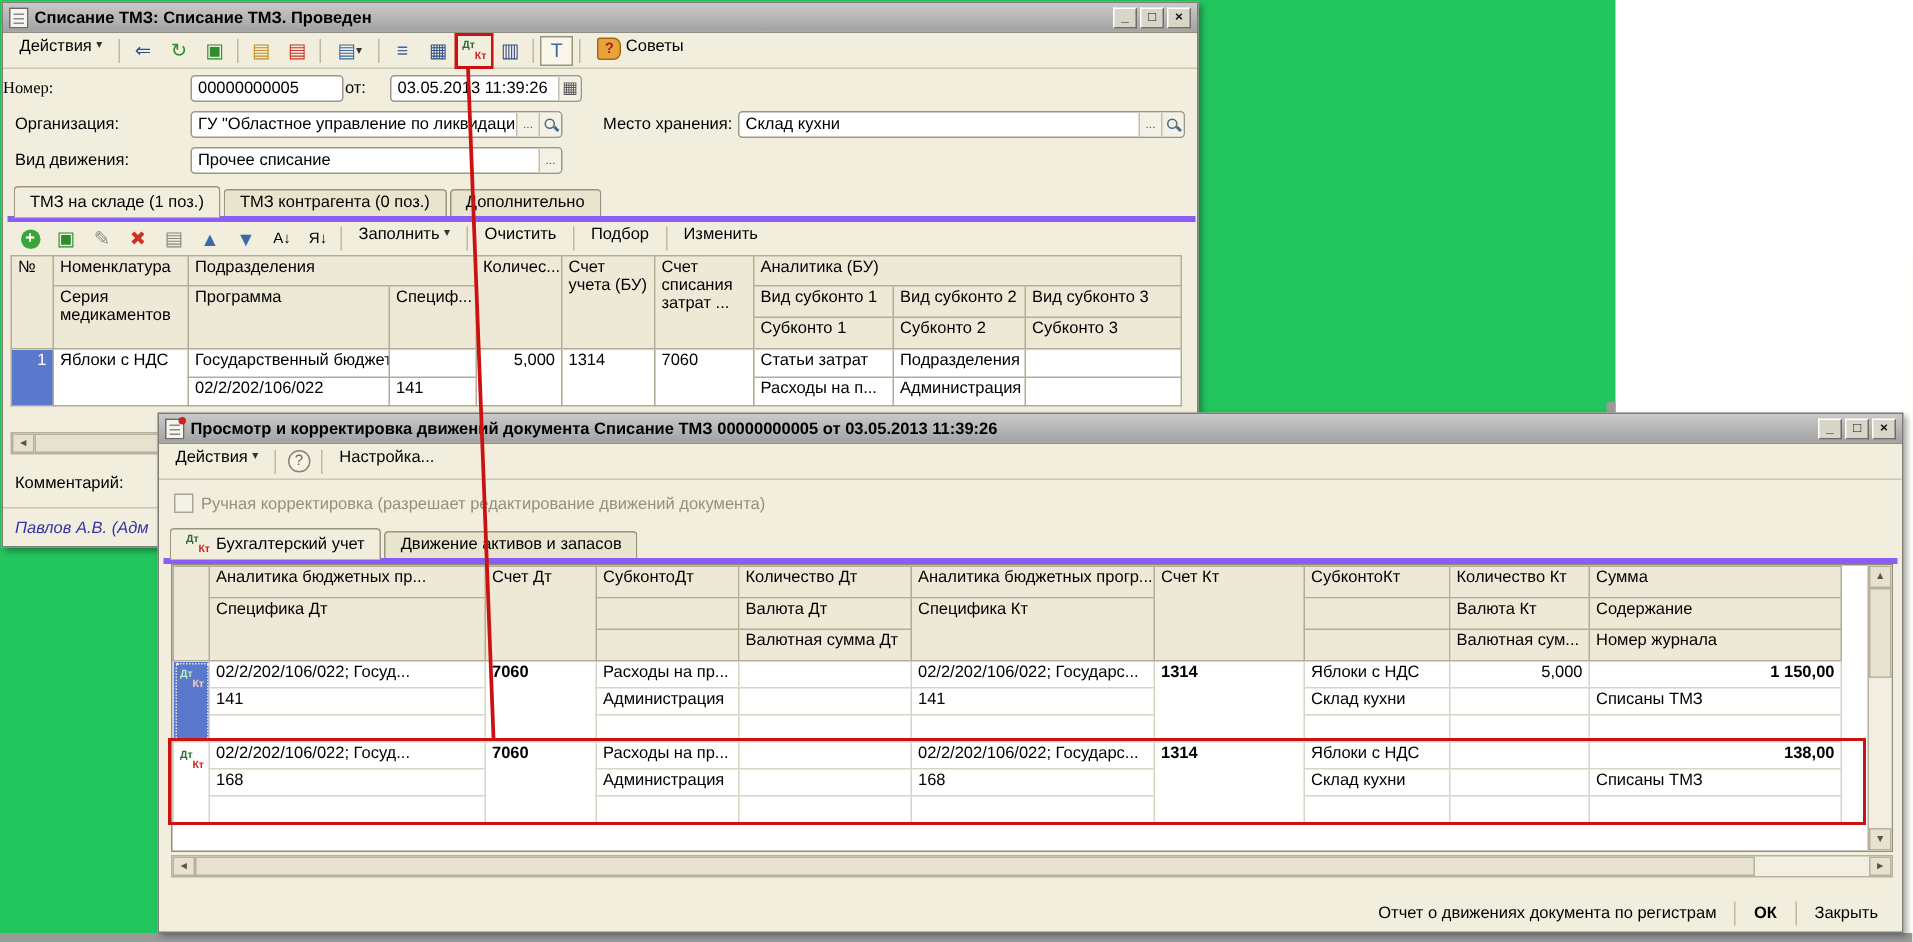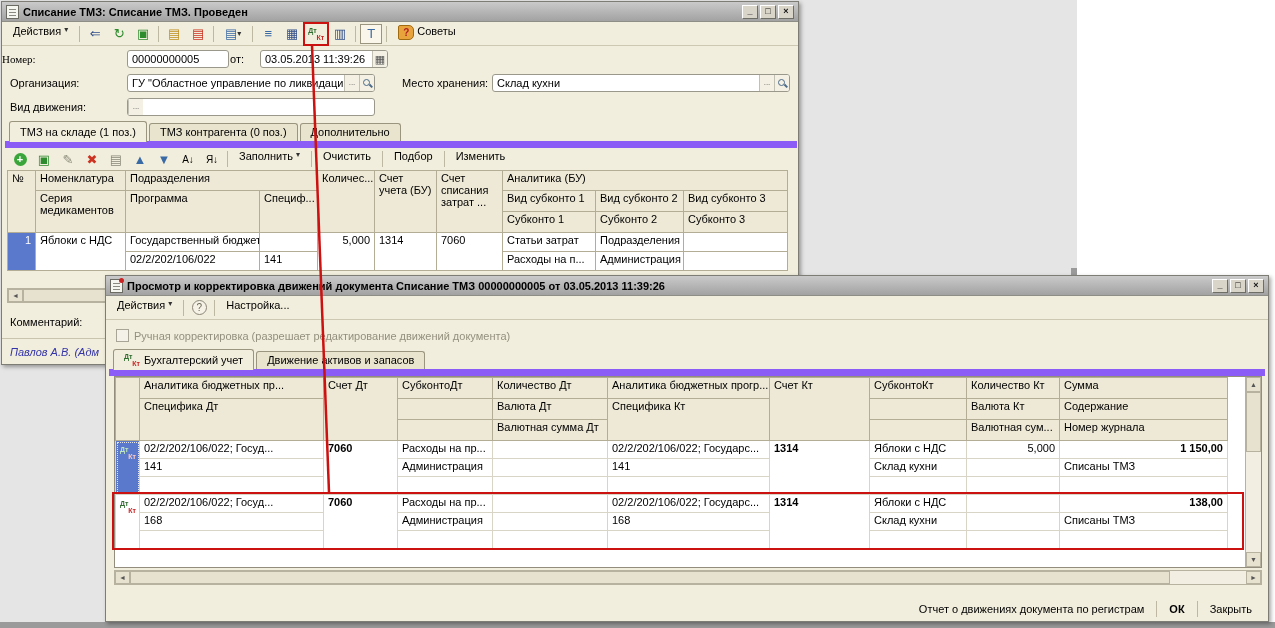--- a/index.html
+++ b/index.html
@@ -1,18 +1,18 @@
 <!DOCTYPE html>
 <html><head>
 <meta charset="utf-8">
 <style>
   * { margin:0; padding:0; box-sizing:border-box; }
   html,body { width:1275px; height:628px; background:#fff; overflow:hidden;
     font-family:"Liberation Sans","DejaVu Sans",sans-serif; font-size:11px; color:#000; }
-  #canvas { position:relative; width:1077px; height:628px; background:#e5e5e5;padding-left:36px; }
+  #canvas { position:relative; width:1077px; height:628px; background:#22c55e;padding-left:36px; }
 
   .edge-bottom { position:absolute; left:0; bottom:0; width:1275px; height:6px; background:#9a9a9a; }
   .edge-right { position:absolute; right:0; top:268px; width:6px; height:360px; background:#9a9a9a; }
 
   .w { position:absolute; background:#f2eedd; border:1px solid #7d7d75; box-shadow:2px 2px 4px rgba(0,0,0,.35); }
   .tbar { height:20px; background:linear-gradient(#cacaca,#a2a2a2); display:flex; align-items:center;
     gap:4px; padding:0 4px; border-bottom:1px solid #8e8e86; }
   .tbar .ttl { font-weight:bold; flex:1; white-space:nowrap; overflow:hidden; }
   .docic { width:13px; height:14px; background:#f6f6f0; border:1px solid #6b6b63; position:relative; flex:0 0 auto; }
   .docic::after { content:""; position:absolute; left:2px; top:3px; width:7px; height:1px;
@@ -48,21 +48,21 @@
     display:flex; align-items:stretch; overflow:hidden; }
   .fld .val { flex:1; padding:0 4px; line-height:16px; white-space:nowrap; overflow:hidden; }
   .fbtn { width:15px; border-left:1px solid #c2c0b2; background:#f4f1e4; color:#555; font-size:8px;
     display:flex; align-items:center; justify-content:center; line-height:8px; }
   .mag { position:relative; width:11px; height:11px; display:inline-block; }
   .mag::before { content:""; position:absolute; left:1px; top:1px; width:5px; height:5px;
     border:1.5px solid #4a6a8a; border-radius:50%; }
   .mag::after { content:""; position:absolute; left:7px; top:7px; width:4px; height:1.5px;
     background:#4a6a8a; transform:rotate(45deg); }
 
-  .tabs { position:absolute; display:flex; align-items:flex-end; padding-left:4px; border-bottom:7px solid #8b5cf6; }
+  .tabs { position:absolute; display:flex; align-items:flex-end; padding-left:4px; border-bottom:4px solid #8b5cf6; }
   .tab { background:#e9e4ce; border:1px solid #9a957f; border-bottom:none; border-radius:3px 3px 0 0;
     padding:0 10px; height:18px; line-height:17px; margin-right:2px; white-space:nowrap;
     display:flex; align-items:center; gap:4px; }
   .tab.active { background:#f2eedd; height:21px; line-height:20px; margin-bottom:-1px; }
 
   table { border-collapse:collapse; table-layout:fixed; font-size:11px; }
   .t1 th, .t1 td, .t2 th, .t2 td { padding:1px 4px; overflow:hidden; vertical-align:top; }
   .t1 th, .t2 th { background:#eee9d6; font-weight:normal; text-align:left; border:1px solid #b3ad96; }
   .t1 td { background:#fff; border:1px solid #b3ad96; white-space:nowrap; }
   .t2 td { background:#fff; border:1px solid #d8d4c6; white-space:nowrap; }
@@ -183,20 +183,21 @@
       <span class="fbtn">
           <span>...</span>
         </span>
       <span class="fbtn">
           <span class="mag"></span>
         </span>
     </span>
 
     <span class="frm-label" style="left:8px;top:96px;">Вид движения:</span>
     <span class="fld" style="left:125px;top:96px;width:248px;">
+      <span class="val">Прочее списание</span>
       <span class="fbtn">
           <span>...</span>
         </span>
     </span>
 
     <div class="tabs" style="left:3px;top:124px;width:792px;height:22px;">
       <span class="tab active">
           <span>ТМЗ на складе (1 поз.)</span>
         </span>
       <span class="tab">

